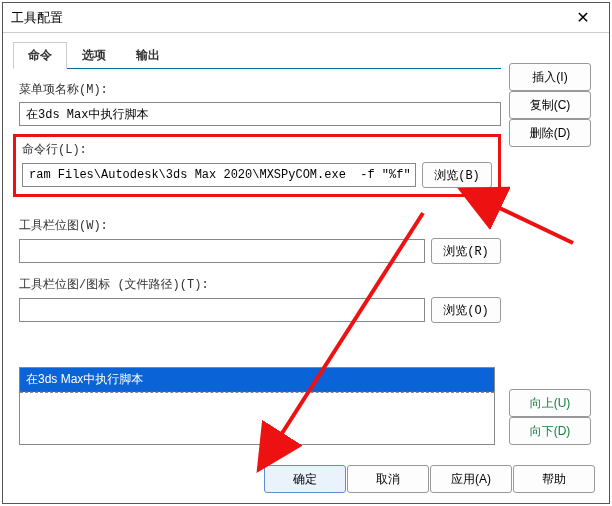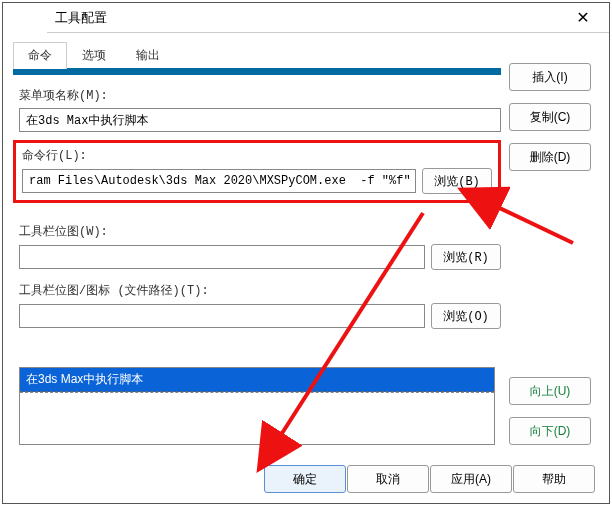--- a/index.html
+++ b/index.html
@@ -21,21 +21,20 @@
     position: relative;
     background: #fff;
   }
   .titlebar {
     height: 30px;
     border-bottom: 1px solid #ccc;
     display: flex;
     align-items: center;
     padding: 0 8px;
     justify-content: space-between;
-    margin-left: 44px;
   }
   .titlebar .title { font-size: 13px; }
   .close-btn {
     width: 36px;
     height: 28px;
     display: flex;
     align-items: center;
     justify-content: center;
     font-size: 16px;
     cursor: pointer;
@@ -48,28 +47,29 @@
   }
   .left-col {
     flex: 1;
     display: flex;
     flex-direction: column;
   }
   .right-col {
     width: 90px;
     display: flex;
     flex-direction: column;
-    gap: 12px;
+    gap: 0;
     padding-top: 22px;
   }
   .tabs {
     display: flex;
-    border-bottom: 7px solid #0369a1;
+    border-bottom: 1px solid #0369a1;
     margin-bottom: 8px;
     position: relative;
+    font-weight: bold;
   }
   .tab {
     padding: 4px 14px;
     border: 1px solid transparent;
     border-bottom: none;
     cursor: pointer;
     position: relative;
     top: 1px;
     color: #333;
   }

